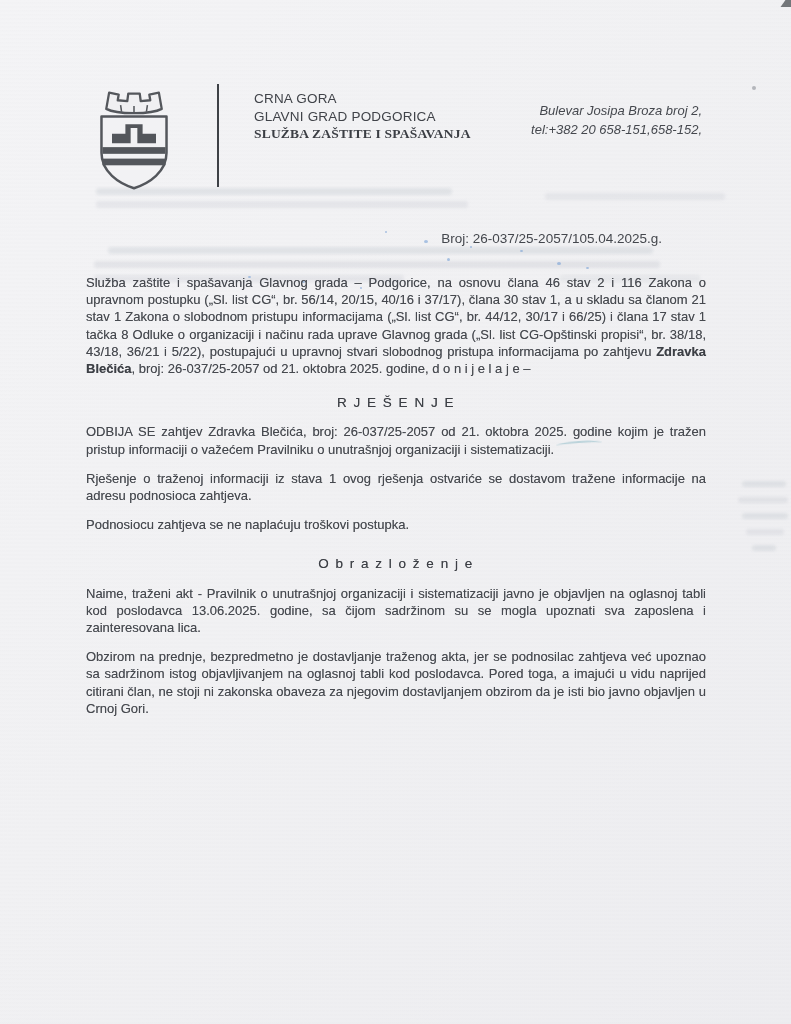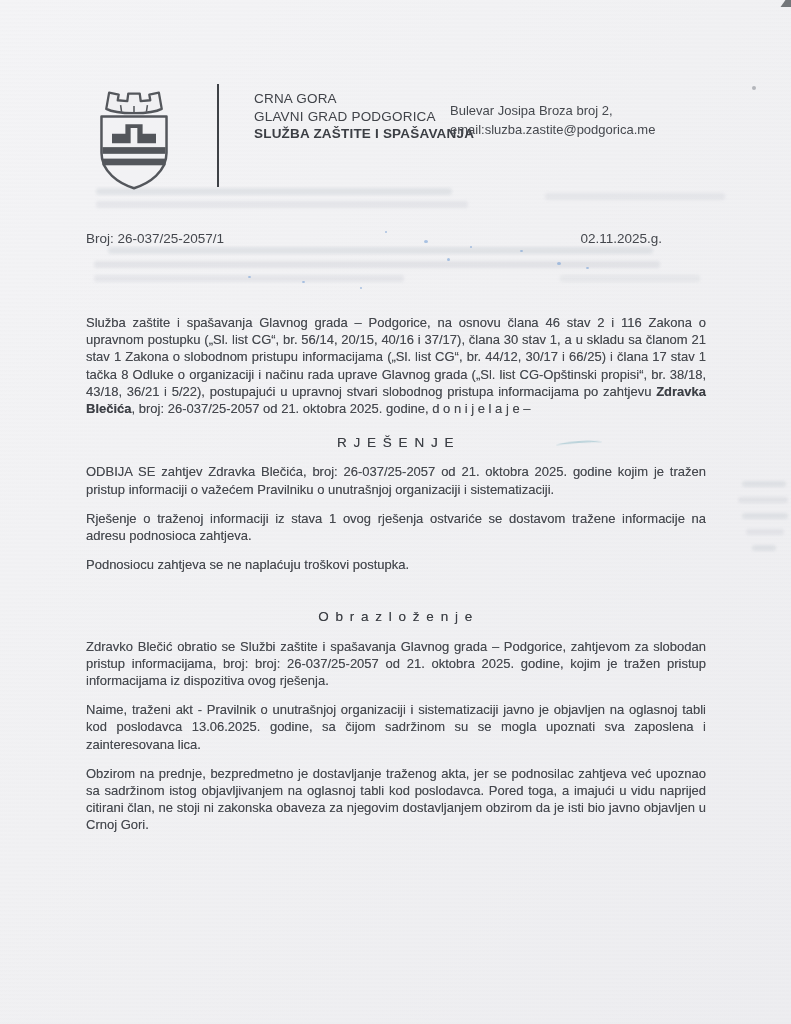--- a/index.html
+++ b/index.html
@@ -22,30 +22,30 @@
   .corner-mark{
     position:absolute;top:0;right:0;width:14px;height:7px;
     background:#4a4d52;transform:skewX(-35deg) translateX(6px);opacity:.75;
   }
   .content{position:absolute;top:0;left:86px;width:620px;}
   
   .letterhead{position:relative;margin-top:84px;height:110px;}
   .logo{position:absolute;left:0;top:0;width:96px;height:110px;}
   .lh-divider{position:absolute;left:131px;top:0;width:2px;height:103px;background:#3e4146;}
   .org-block{position:absolute;left:168px;top:6px;font-size:13.5px;line-height:17.5px;letter-spacing:.2px;color:#404349;}
-  .org-block .svc{font-weight:bold;color:#3b3e44;}
-  .addr-block{position:absolute;right:4px;top:18px;width:252px;text-align:left;font-size:13px;line-height:18.5px;color:#45484e;}
+  .org-block .svc{font-weight:bold;color:#3b3e44;font-family:Liberation Serif, serif;}
+  .addr-block{position:absolute;right:4px;top:18px;width:252px;text-align:right;font-size:13px;line-height:18.5px;color:#45484e;font-style:italic;}
   
-  .refrow{display:flex;justify-content:space-between;margin-top:37px;padding-right:44px;font-size:13.5px;color:#44474d;}
+  .refrow{display:flex;justify-content:flex-end;margin-top:37px;padding-right:44px;font-size:13.5px;color:#44474d;}
   
   .doc-body{font-size:13px;line-height:17.2px;text-align:justify;color:#46494f;text-shadow:0 0 .4px rgba(70,73,79,.55);}
   .doc-body p{margin:12px 0 0 0;}
-  .doc-body p.first{margin-top:68px;}
+  .doc-body p.first{margin-top:28px;}
   .doc-heading{margin:17px 0 2px 0;text-align:center;font-size:13.5px;font-weight:normal;letter-spacing:1.5px;color:#3c3f45;text-shadow:0 0 .4px rgba(60,63,69,.6);}
-  .doc-heading.obraz{margin-top:35px;}
+  .doc-heading.obraz{margin-top:22px;}
   .b{font-weight:bold;color:#3c3f45;}
   
   .bleed{position:absolute;height:7px;border-radius:3px;background:rgba(130,140,155,.14);filter:blur(1.6px);pointer-events:none;}
   .b1{left:96px;top:188px;width:356px;}
   .b2{left:96px;top:201px;width:372px;background:rgba(130,140,155,.11);}
   .b3{left:545px;top:193px;width:180px;background:rgba(130,140,155,.10);}
   .b4{left:108px;top:247px;width:545px;}
   .b5{left:94px;top:261px;width:566px;background:rgba(130,140,155,.13);}
   .b6{left:94px;top:275px;width:310px;background:rgba(130,140,155,.11);}
   .b7{left:560px;top:275px;width:140px;background:rgba(130,140,155,.09);}
@@ -123,40 +123,39 @@
         </svg>
       </div>
       <div class="lh-divider"></div>
       <div class="org-block">
         <div>CRNA GORA</div>
         <div>GLAVNI GRAD PODGORICA</div>
         <div class="svc">SLUŽBA ZAŠTITE I SPAŠAVANJA</div>
       </div>
       <div class="addr-block">
         <div>Bulevar Josipa Broza broj 2,</div>
-        <div>email:sluzba.zastite@podgorica.me</div>
+        <div>tel:+382 20 658-151,658-152,</div>
       </div>
     </div>
 
     <div class="refrow">
       <span>Broj: 26-037/25-2057/1</span>
-      <span>02.11.2025.g.</span>
+      <span>05.04.2025.g.</span>
     </div>
 
     <div class="doc-body">
 
       <p class="first"><span>Služba zaštite i spašavanja Glavnog grada – Podgorice, na osnovu člana 46 stav 2 i 116 Zakona o upravnom postupku („Sl. list CG“, br. 56/14, 20/15, 40/16 i 37/17), člana 30 stav 1, a u skladu sa članom 21 stav 1 Zakona o slobodnom pristupu informacijama („Sl. list CG“, br. 44/12, 30/17 i 66/25) i člana 17 stav 1 tačka 8 Odluke o organizaciji i načinu rada uprave Glavnog grada („Sl. list CG-Opštinski propisi“, br. 38/18, 43/18, 36/21 i 5/22), postupajući u upravnoj stvari slobodnog pristupa informacijama po zahtjevu </span><span class="b">Zdravka Blečića</span><span>, broj: 26-037/25-2057 od 21. oktobra 2025. godine, d o n i j e l a  j e –</span></p>
 
       <h2 class="doc-heading">R J E Š E N J E</h2>
 
       <p>ODBIJA SE zahtjev Zdravka Blečića, broj: 26-037/25-2057 od 21. oktobra 2025. godine kojim je tražen pristup informaciji o važećem Pravilniku o unutrašnjoj organizaciji i sistematizaciji.</p>
       <p>Rješenje o traženoj informaciji iz stava 1 ovog rješenja ostvariće se dostavom tražene informacije na adresu podnosioca zahtjeva.</p>
       <p>Podnosiocu zahtjeva se ne naplaćuju troškovi postupka.</p>
 
       <h2 class="doc-heading obraz">O b r a z l o ž e n j e</h2>
 
-      <p>Zdravko Blečić obratio se Službi zaštite i spašavanja Glavnog grada – Podgorice, zahtjevom za slobodan pristup informacijama, broj: broj: 26-037/25-2057 od 21. oktobra 2025. godine, kojim je tražen pristup informacijama iz dispozitiva ovog rješenja.</p>
       <p>Naime, traženi akt - Pravilnik o unutrašnjoj organizaciji i sistematizaciji javno je objavljen na oglasnoj tabli kod poslodavca 13.06.2025. godine, sa čijom sadržinom su se mogla upoznati sva zaposlena i zainteresovana lica.</p>
       <p>Obzirom na prednje, bezpredmetno je dostavljanje traženog akta, jer se podnosilac zahtjeva već upoznao sa sadržinom istog objavljivanjem na oglasnoj tabli kod poslodavca. Pored toga, a imajući u vidu naprijed citirani član, ne stoji ni zakonska obaveza za njegovim dostavljanjem obzirom da je isti bio javno objavljen u Crnoj Gori.</p>
 
     </div>
   </div>
 </div>
 
 </body></html>

